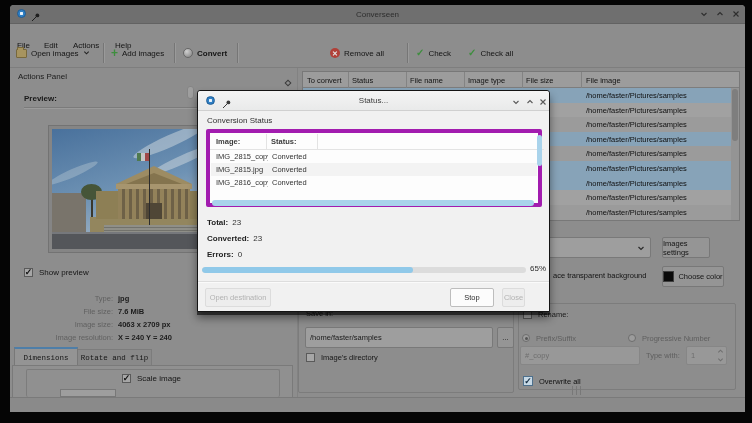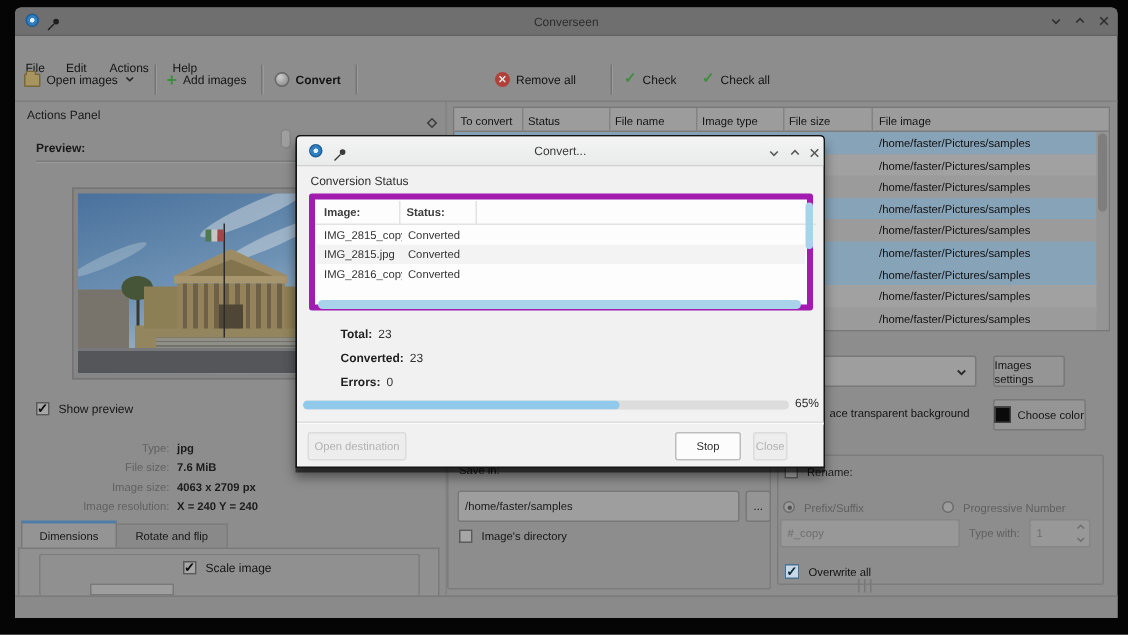--- a/index.html
+++ b/index.html
@@ -25,21 +25,21 @@
   .icon-plus{color:#3e8e3e;font-weight:bold;font-size:12px;line-height:10px;}
   .icon-ball{width:10px;height:10px;border-radius:50%;background:radial-gradient(circle at 35% 30%,#cfcfcf,#7e7e7e);border:1px solid #676767;box-sizing:border-box;}
   .icon-minus{width:9px;height:3px;background:#b04038;border-radius:1px;}
   .icon-circlex{width:10px;height:10px;border-radius:50%;background:#b04038;color:#e4e4e4;display:flex;align-items:center;justify-content:center;font-size:7px;font-weight:bold;line-height:1;}
   .icon-check{color:#3e8e3e;font-weight:bold;font-size:10px;line-height:10px;}
 
   
   .hline{position:absolute;height:1px;background:#7b7b7b;border-bottom:1px solid #9b9b9b;}
   .info-label{position:absolute;width:74px;text-align:right;color:#616161;font-size:7.5px;}
   .info-value{position:absolute;color:#1c1c1c;font-size:7.5px;font-weight:bold;}
-  .tab{position:absolute;box-sizing:border-box;font-size:7.5px;display:flex;align-items:center;justify-content:center;color:#161616;}
+  .tab{position:absolute;box-sizing:border-box;font-size:7.5px;display:flex;align-items:center;justify-content:center;color:#161616;font-family:Liberation Mono, monospace;}
   .tab.active{background:#949494;border:1px solid #787878;border-top:2px solid #4e7ea8;border-bottom:none;}
   .tab.inactive{background:#898989;border:1px solid #7c7c7c;border-left:none;}
   .gbox{position:absolute;border:1px solid #7c7c7c;border-radius:2px;box-sizing:border-box;}
 
   
   .cb{position:absolute;width:9px;height:9px;box-sizing:border-box;border:1px solid #5a5a5a;background:#a6a6a6;
       display:flex;align-items:center;justify-content:center;}
   .cb.on::after{content:"\2713";font-size:9px;font-weight:bold;color:#0e0e0e;line-height:1;}
   .cb.blue{background:#c7d9e6;border-color:#4e708c;}
   .cb.blue::after{color:#122c42;}
@@ -73,21 +73,21 @@
           border:4px solid #a21caf;border-radius:2px;box-sizing:border-box;}
   .dth{position:absolute;top:4px;font-size:7.5px;font-weight:bold;color:#3c3c3c;}
   .dcoldiv{position:absolute;top:1px;height:16px;width:1px;background:#e3e3e3;}
   .drow{height:13px;position:relative;background:#fdfdfd;}
   .drow:nth-child(even){background:#f3f3f3;}
   .dcell1{position:absolute;left:5px;top:2px;width:52px;overflow:hidden;white-space:nowrap;font-size:7.5px;color:#333;}
   .dcell2{position:absolute;left:61px;top:2px;font-size:7.5px;color:#333;white-space:nowrap;}
   .sthumb{background:#a9d3eb;border-radius:3px;position:absolute;}
   .stat-label{font-weight:bold;color:#1f1f1f;font-size:8px;}
   .stat-value{color:#333;font-size:8px;margin-left:4px;}
-  .statrow{position:absolute;left:9px;display:flex;margin-left:20px;}
+  .statrow{position:absolute;left:9px;display:flex;}
   .btn{position:absolute;background:#fcfcfc;border:1px solid #bdbdbd;border-radius:2px;box-sizing:border-box;
        font-size:7.5px;color:#2e2e2e;display:flex;align-items:center;justify-content:center;}
   .btn.off{background:#ededed;border-color:#dcdcdc;color:#b2b2b2;}
 
   
   .photo{position:absolute;left:52px;top:129px;width:160px;height:120px;overflow:hidden;
          background:linear-gradient(165deg,#49719c 0%,#6e92b4 48%,#9fb2c2 78%,#b4bec6 100%);}
   .cloud{position:absolute;background:#c9d3db;opacity:.55;border-radius:50%;transform:rotate(-24deg);}
 </style>
 </head>
@@ -313,21 +313,21 @@
 
   <div class="abs" style="left:10px;top:397px;width:735px;height:15px;background:#8a8a8a;border-top:1px solid #7a7a7a;box-sizing:border-box;"></div>
   <div class="abs" style="left:572px;top:386px;width:14px;height:9px;display:flex;gap:3px;">
     <span style="width:1px;background:#787878;"></span>
       <span style="width:1px;background:#787878;"></span>
       <span style="width:1px;background:#787878;"></span>
   </div>
 
   <div class="dlg">
     <div class="dlg-tbar">
-      <span class="dlg-title">Convert...</span>
+      <span class="dlg-title">Status...</span>
     </div>
     <div class="abs appicon" style="left:8px;top:5px;"></div>
     <div class="abs" style="left:24px;top:4px;color:#3a3a3a;">
       <svg width="10" height="10" viewBox="0 0 10 10">
           <path d="M1,9 L5,5" stroke="currentColor" stroke-width="1"></path>
           <circle cx="6.4" cy="3.4" r="1.9" fill="currentColor"></circle>
         </svg>
     </div>
     <div class="abs dwinctl" style="left:311px;top:4px;">
       <svg width="8" height="8" viewBox="0 0 8 8">

